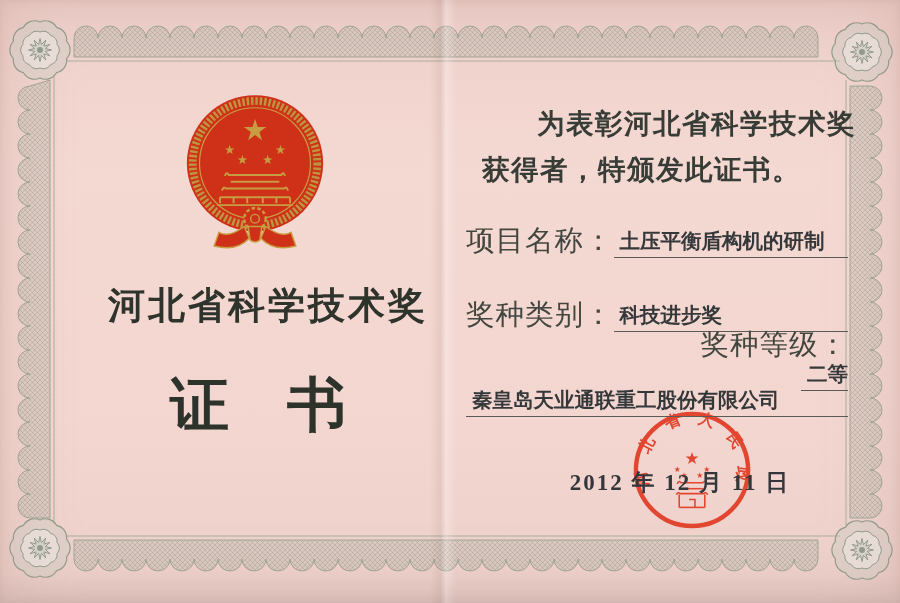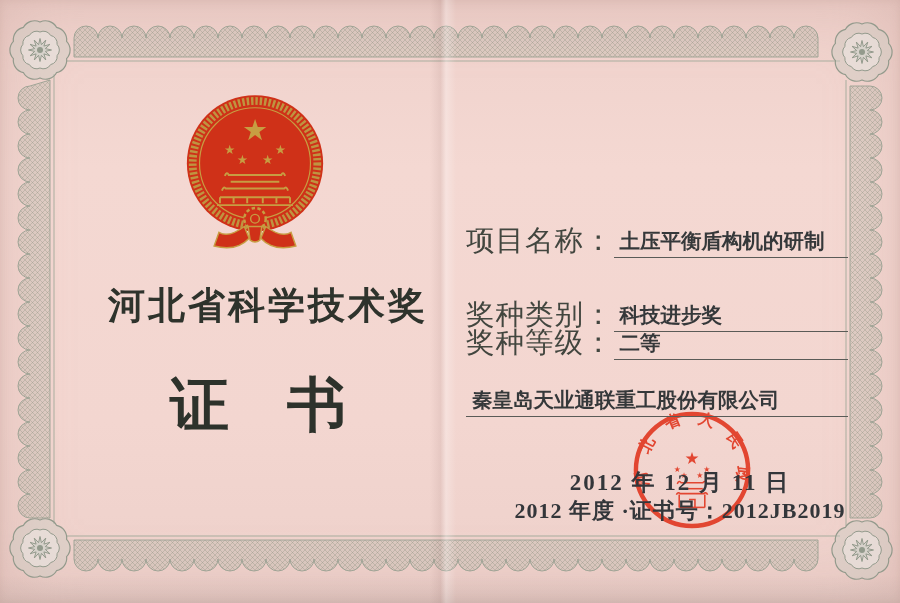--- a/index.html
+++ b/index.html
@@ -35,21 +35,21 @@
     font-size:27.5px;font-weight:bold;line-height:46px;text-indent:55px;
     letter-spacing:1.5px;color:#383c36;}
 
   .field-row{position:absolute;left:466px;width:382px;height:40px;z-index:2;
     display:flex;align-items:flex-end;}
   .field-label{font-size:28.5px;color:#42463f;letter-spacing:1px;white-space:nowrap;line-height:1.2;}
   .field-value{flex:1;border-bottom:1.6px solid #5a5b57;font-size:20.5px;font-weight:bold;
     color:#35383a;padding:0 0 3px 6px;white-space:nowrap;line-height:1.2;}
   .row-1{top:218px;}
   .row-2{top:292px;}
-  .row-3{top:320px;}
+  .row-3{top:328px;flex-direction:column;}
   .row-4{top:377px;}
 
   .seal{position:absolute;left:631px;top:409px;width:122px;height:122px;z-index:1;opacity:.93;}
   .seal svg{width:100%;height:100%;}
   .seal-ink{mix-blend-mode:multiply;}
 
   .date-block{position:absolute;left:505px;top:468px;width:350px;z-index:2;text-align:center;}
   .date-line{font-size:23px;font-weight:bold;letter-spacing:2px;color:#33363a;line-height:29px;white-space:nowrap;}
   .certno-line{font-size:22px;font-weight:bold;letter-spacing:1px;color:#33363a;line-height:28px;white-space:nowrap;}
 </style>
@@ -116,20 +116,21 @@
       <circle cx="75" cy="131" r="4.5" fill="none" stroke="#c79d42" stroke-width="1.5"></circle>
       <path d="M64,139 Q48,151 38,145 L33,159 Q56,165 69,151 Z" fill="#cf3118" stroke="#c79d42" stroke-width="1.5"></path>
       <path d="M86,139 Q102,151 112,145 L117,159 Q94,165 81,151 Z" fill="#cf3118" stroke="#c79d42" stroke-width="1.5"></path>
       <path d="M68,139 H82 L80,153 Q75,157 70,153 Z" fill="#cf3118" stroke="#c79d42" stroke-width="1.5"></path>
     </svg>
   </div>
 
   <div class="cert-title">河北省科学技术奖</div>
   <div class="cert-subtitle">证书</div>
 
+  <p class="intro">为表彰河北省科学技术奖获得者，特颁发此证书。</p>
 
   <div class="field-row row-1">
     <span class="field-label">项目名称：</span>
     <span class="field-value">土压平衡盾构机的研制</span>
   </div>
   <div class="field-row row-2">
     <span class="field-label">奖种类别：</span>
     <span class="field-value">科技进步奖</span>
   </div>
   <div class="field-row row-3">
@@ -158,16 +159,15 @@
         <path d="M46,87 Q48,84 50,86 L74,86 Q76,84 78,87"></path>
         <path d="M49,87 V100 M75,87 V100"></path>
         <path d="M49,100 H75"></path>
         <path d="M59,92 H65 V100"></path>
       </g>
     </svg>
   </div>
 
   <div class="date-block">
     <div class="date-line">2012 年 12 月 11 日</div>
-    <div class="certno-line">2012 年度 ·证书号：2012JB2019</div>
   </div>
 
 </div>
 
 </body></html>

